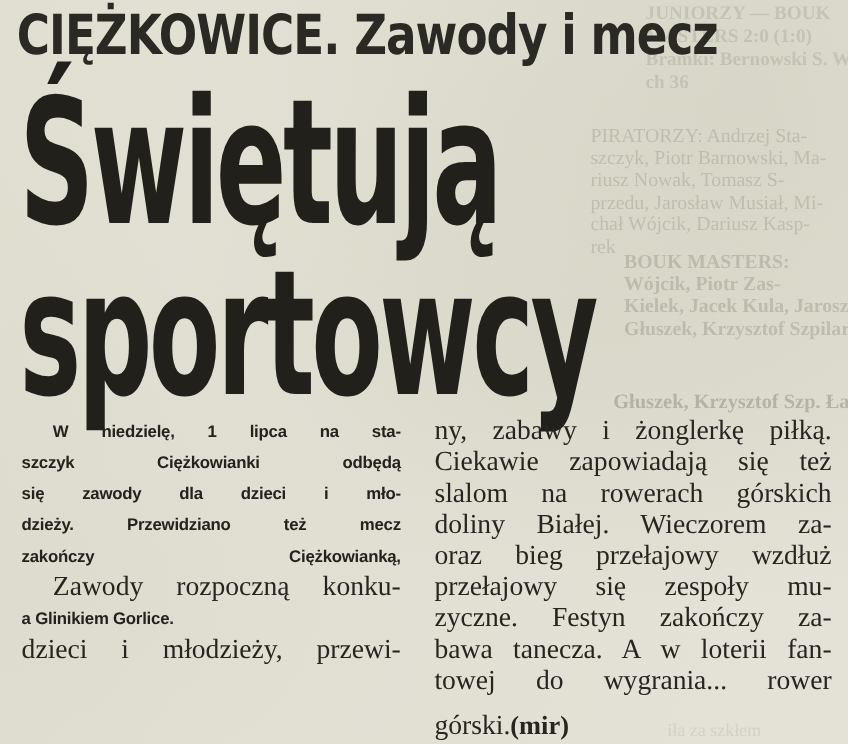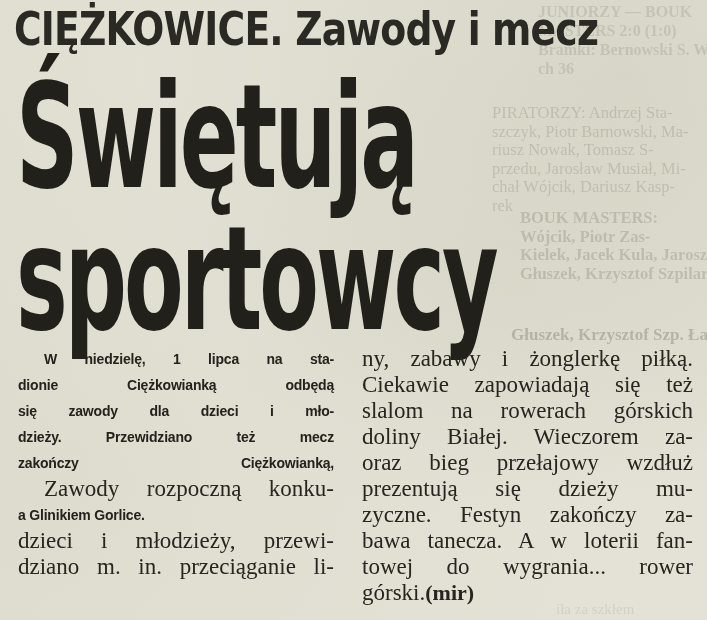--- a/index.html
+++ b/index.html
@@ -44,21 +44,21 @@
     font-weight:bold; font-size:14px; letter-spacing:-0.2px;
     color:#23221c;
   }
   .serif { font-size:23px; }
   .indent { text-indent:26px; }
   .nojust { text-align-last:left; }
   .sign-row {
     display:flex; justify-content:flex-start; align-items:baseline;
     line-height:26px; font-size:23px;
   }
-  .byline { font-weight:bold; font-size:22px; }
+  .byline { font-weight:bold; font-size:22px;margin-top:12px; }
 
   .ghost {
     position:absolute; color:#565b49; white-space:nowrap;
     font-family:"Liberation Serif","DejaVu Serif",serif;
   }
   .g-top   { left:538px; top:2px;   font-size:16px;   line-height:19px;   opacity:0.16; font-weight:bold; }
   .g-mid   { left:492px; top:104px;  font-size:16.5px; line-height:18.5px; opacity:0.20; }
   .g-list  { left:520px; top:209px; font-size:16.5px; line-height:18.5px; opacity:0.22; font-weight:bold; }
   .g-coltop{ left:484px; top:325px; font-size:17px;   line-height:20px;   opacity:0.30; font-weight:bold;margin-left:27px; }
   .g-bottom{ left:556px; top:600px; font-size:15px;   line-height:18px;   opacity:0.12; }
@@ -91,37 +91,36 @@
   <div class="ghost g-coltop">Głuszek, Krzysztof Szp. Ław</div>
   <div class="ghost g-bottom">iła za szkłem</div>
 
   <div class="kicker">CIĘŻKOWICE. Zawody i mecz</div>
 
   <div class="hl hl1">Świętują</div>
   <div class="hl hl2">sportowcy</div>
 
   <div class="col col-left">
     <div class="line lead indent">W niedzielę, 1 lipca na sta-</div>
-    <div class="line lead">dionie Ciężkowianką odbędą</div>
+    <div class="line lead">szczyk Ciężkowianki odbędą</div>
     <div class="line lead">się zawody dla dzieci i mło-</div>
     <div class="line lead">dzieży. Przewidziano też mecz</div>
     <div class="line lead">zakończy Ciężkowianką,</div>
     <div class="line serif indent">Zawody rozpoczną konku-</div>
     <div class="line lead nojust">a Glinikiem Gorlice.</div>
     <div class="line serif">dzieci i młodzieży, przewi-</div>
-    <div class="line serif">dziano m. in. przeciąganie li-</div>
   </div>
 
   <div class="col col-right">
     <div class="line serif">ny, zabawy i żonglerkę piłką.</div>
     <div class="line serif">Ciekawie zapowiadają się też</div>
     <div class="line serif">slalom na rowerach górskich</div>
     <div class="line serif">doliny Białej. Wieczorem za-</div>
     <div class="line serif">oraz bieg przełajowy wzdłuż</div>
-    <div class="line serif">prezentują się dzieży mu-</div>
+    <div class="line serif">przełajowy się zespoły mu-</div>
     <div class="line serif">zyczne. Festyn zakończy za-</div>
     <div class="line serif">bawa tanecza. A w loterii fan-</div>
     <div class="line serif">towej do wygrania... rower</div>
     <div class="sign-row">
       <span>górski.</span>
       <span class="byline">(mir)</span>
     </div>
   </div>
 
 </div>

